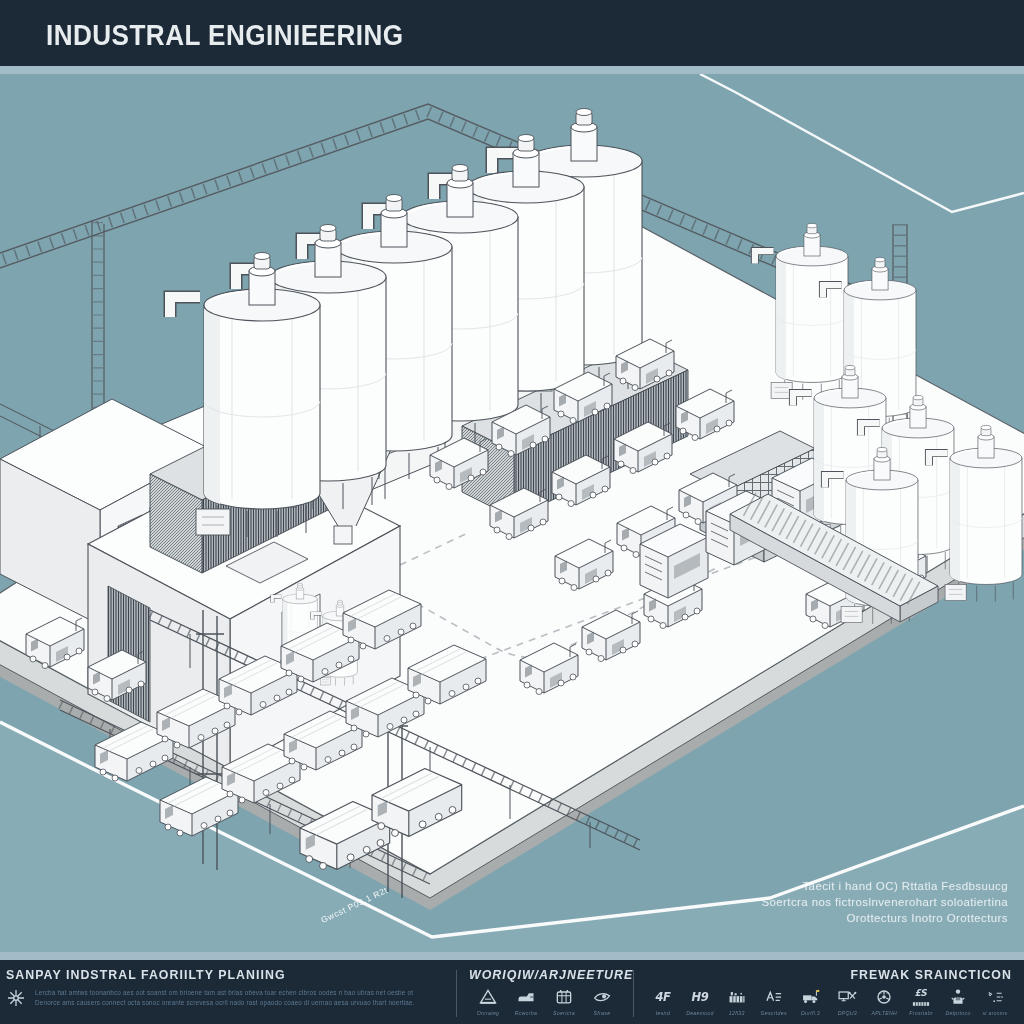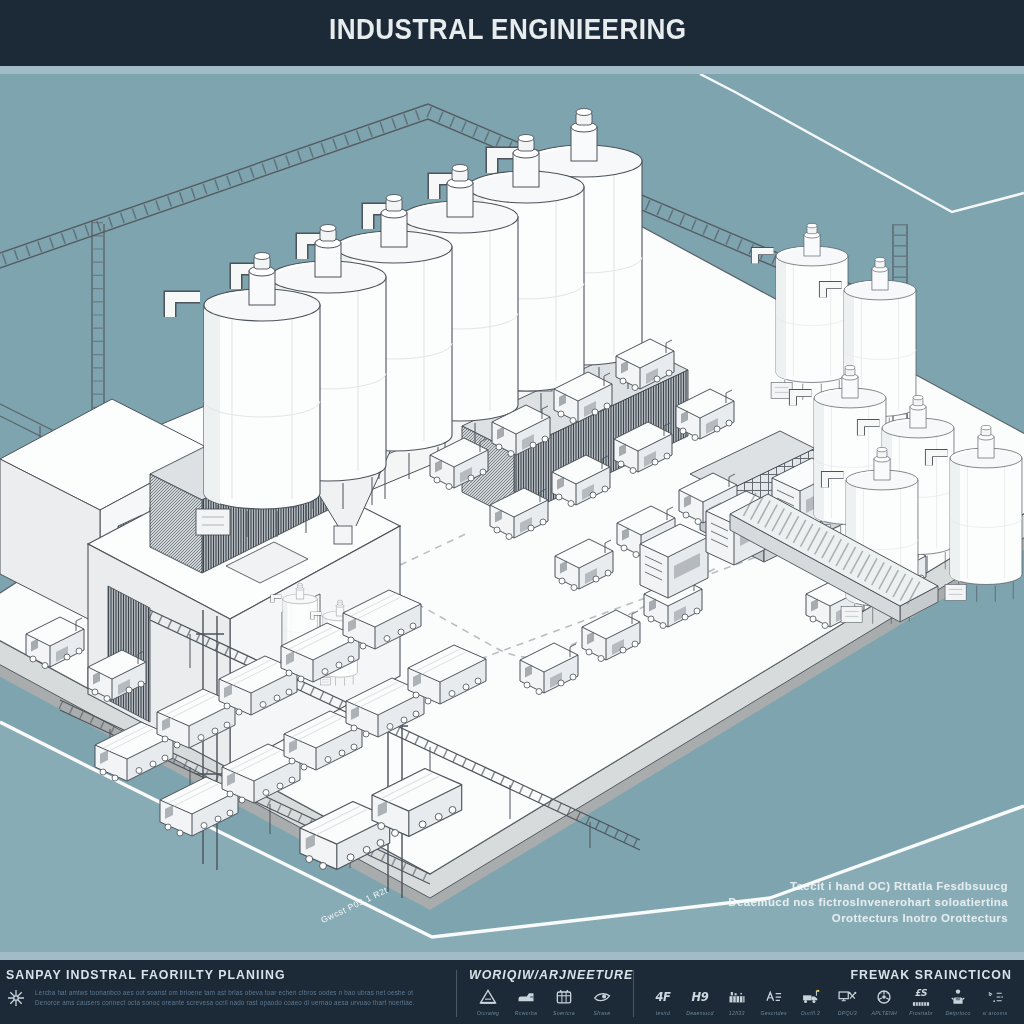--- a/index.html
+++ b/index.html
@@ -2,39 +2,39 @@
 <html><head>
 <meta charset="utf-8">
 <style>
   html,body{margin:0;padding:0;background:#0e141b;}
   .page{position:relative;width:1024px;height:1024px;overflow:hidden;
         font-family:"Liberation Sans",sans-serif;background:#7da4af;}
 
   
   header{position:absolute;top:0;left:0;right:0;height:66px;background:#1c2936;
          display:flex;align-items:center;justify-content:space-between;
-         padding:13px 14px 0 46px;box-sizing:border-box;z-index:5;flex-direction:column;}
+         padding:4px 14px 0 46px;box-sizing:border-box;z-index:5;}
   .title{margin:0;font-size:29px;font-weight:800;color:#e7ecef;letter-spacing:.5px;
          transform:scaleX(.9);transform-origin:left center;white-space:nowrap;}
   .hmeta{text-align:right;line-height:11.5px;padding-top:2px;}
   .hmeta .m1{font-size:9px;color:#7e97ab;letter-spacing:.6px;margin-bottom:2px;}
   .hmeta .mx{font-size:8px;color:#52708a;letter-spacing:.3px;}
 
   .strip{position:absolute;left:0;right:0;height:8px;background:#a2bcc7;z-index:5;}
   .strip.top{top:66px;}
   .strip.bot{top:952px;}
 
   
   main{position:absolute;top:74px;left:0;width:1024px;height:878px;overflow:hidden;}
   main svg{display:block;}
   .edge-label{position:absolute;left:318px;top:826px;font-size:8.5px;color:rgba(255,255,255,.92);
         letter-spacing:.6px;transform:rotate(-25.5deg);white-space:nowrap;}
   .corner-note{position:absolute;right:16px;top:804px;text-align:right;
         font-size:11.5px;line-height:16px;color:rgba(246,249,249,.75);letter-spacing:.4px;
-        text-shadow:0 0 1px rgba(255,255,255,.3);font-weight:bold;}
+        text-shadow:0 0 1px rgba(255,255,255,.3);}
 
   
   footer{position:absolute;top:960px;left:0;right:0;height:64px;background:#1c2936;
          display:flex;box-sizing:border-box;padding:7px 12px 4px 6px;gap:10px;z-index:5;}
   .f-title{font-size:13px;font-weight:700;color:#d9e2e8;letter-spacing:1.1px;
          white-space:nowrap;transform:scaleX(.95);transform-origin:left center;}
   .f-left{width:438px;}
   .f-left .body{display:flex;gap:9px;margin-top:6px;align-items:flex-start;}
   .f-left p{margin:0;font-size:6.3px;line-height:9.5px;color:#5d7a93;letter-spacing:.2px;}
   .vdiv{width:1px;background:rgba(190,210,222,.28);margin:3px 2px;}
@@ -302,21 +302,21 @@
           <use href="#truckm" transform="translate(346,627)"></use>
         <use href="#truckm" transform="translate(408,594)"></use>
         <use href="#truckm" transform="translate(300,754) scale(1.15)"></use>
         <use href="#truckm" transform="translate(372,721) scale(1.15)"></use>
       </g>
     </svg>
 
     <div class="edge-label">Gwcst P03.1 R2t</div>
     <div class="corner-note">
       <div>Taecit i hand OC) Rttatla Fesdbsuucg</div>
-      <div>Deaemucd nos fictroslnvenerohart soloatiertina</div>
+      <div>Soertcra nos fictroslnvenerohart soloatiertina</div>
       <div>Orottecturs Inotro Orottecturs</div>
     </div>
   </main>
 
   <div class="strip bot"></div>
 
   <footer>
     <section class="f-left">
       <div class="f-title">SANPAY INDSTRAL FAORIILTY PLANIING</div>
       <div class="body">

